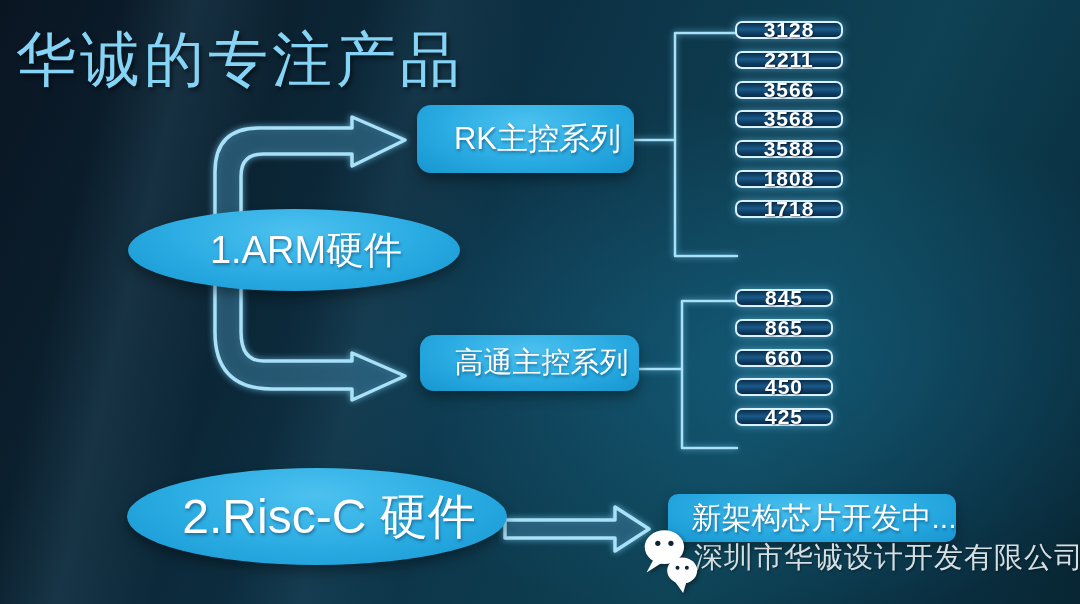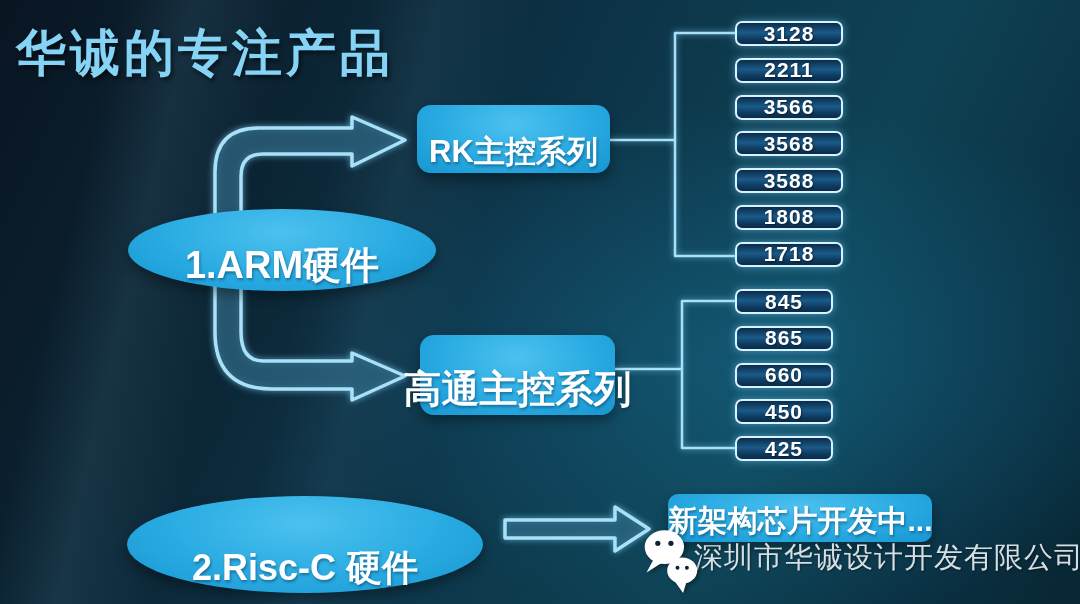--- a/index.html
+++ b/index.html
@@ -9,49 +9,50 @@
     background:
       radial-gradient(720px 420px at 70% 60%, rgba(24,110,146,.50), rgba(24,110,146,0) 62%),
       linear-gradient(115deg,#0a1522 0%,#0b2231 22%,#0d3549 48%,#0e4254 70%,#0a3042 88%,#082633 100%);
   }
   .stage::before{
     content:"";position:absolute;inset:0;pointer-events:none;
     background:linear-gradient(103deg,transparent 10%,rgba(130,205,240,.10) 16%,transparent 24%,transparent 30%,rgba(130,205,240,.07) 36%,transparent 44%);
   }
   .title{
     position:absolute;left:16px;top:20px;
-    font-size:50px;font-weight:700;letter-spacing:4px;
+    font-size:60px;font-weight:400;letter-spacing:4px;
     color:var(--title-color,#85d4f6);
     text-shadow:2px 3px 4px rgba(0,0,0,.55);
     white-space:nowrap;z-index:5;
   }
   svg.connectors{position:absolute;left:0;top:0;z-index:1;
     filter:drop-shadow(0 0 3px rgba(125,210,250,.75));}
   .block-arrow{fill:rgba(21,70,96,.50);stroke:var(--connector,#b5e7fb);stroke-width:3.5;stroke-linejoin:round;}
   .bracket{fill:none;stroke:var(--connector,#9edcf5);stroke-width:2.5;stroke-linecap:round;}
   .node{
-    position:absolute;display:flex;align-items:flex-end;justify-content:center;
-    color:#fff;font-weight:700;text-align:center;z-index:3;
+    position:absolute;display:flex;align-items:center;justify-content:center;
+    color:#fff;font-weight:400;text-align:center;z-index:3;
     background:radial-gradient(ellipse at 50% 28%, #4cc1ef 0%, var(--accent,#29abe2) 55%, #1795d0 100%);
     box-shadow:0 6px 12px rgba(0,0,0,.35);
     text-shadow:1px 2px 3px rgba(0,40,70,.45);
     white-space:nowrap;
+    padding-left:24px;
   }
   .ellipse{border-radius:50%;}
   .rounded{border-radius:14px;}
   .node-arm{left:128px;top:209px;width:308px;height:82px;font-size:38px;}
-  .node-risc{left:127px;top:496px;width:356px;height:97px;font-size:36px;}
+  .node-risc{left:127px;top:468px;width:356px;height:97px;font-size:48px;}
   .node-rk{left:417px;top:105px;width:193px;height:68px;font-size:31px;}
-  .node-qc{left:420px;top:335px;width:195px;height:80px;font-size:38px;}
+  .node-qc{left:420px;top:335px;width:195px;height:56px;font-size:29px;}
   .node-new{left:668px;top:494px;width:264px;height:48px;font-size:30px;border-radius:10px;}
   .chip-col{position:absolute;display:flex;flex-direction:column;z-index:2;gap:11.8px;}
   .chip-col.rk{left:735px;top:21px;width:108px;}
   .chip-col.qc{left:735px;top:289px;width:98px;align-items:center;}
   .chip{
-    box-sizing:border-box;height:25px;width:100%;
+    box-sizing:border-box;height:18px;width:100%;
     display:flex;align-items:center;justify-content:center;
     border:2px solid var(--chip-border,#d9f2ff);border-radius:7px;
     background:linear-gradient(180deg,#0a2c4a 0%,#1a5a88 45%,#0e3c62 75%,#0a2b48 100%);
     box-shadow:0 0 8px rgba(120,205,255,.55);
     color:#fff;font-size:21px;font-weight:800;letter-spacing:1px;
     text-shadow:1px 1px 2px rgba(0,0,0,.5);
   }
   .watermark{position:absolute;left:640px;top:528px;display:flex;align-items:flex-start;z-index:6;}
   .wechat{width:60px;height:70px;flex:0 0 auto;filter:drop-shadow(2px 2px 2px rgba(0,0,0,.4));}
   .company{

